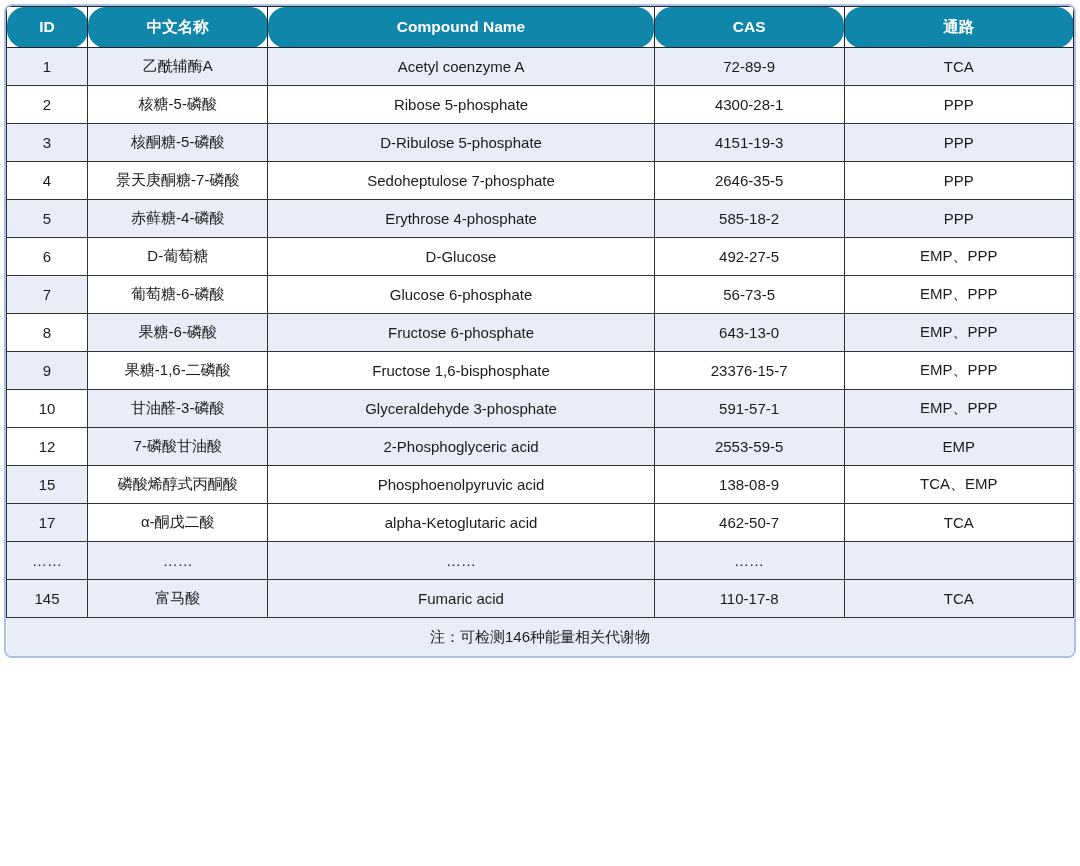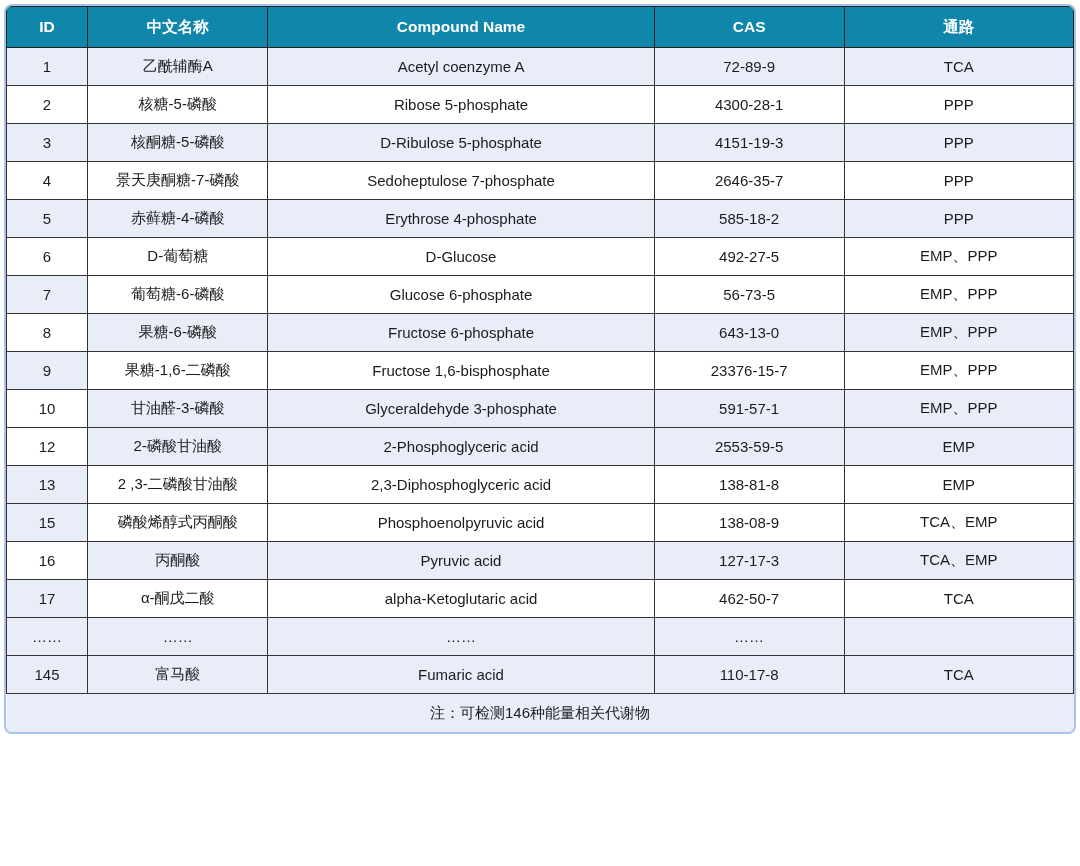--- a/index.html
+++ b/index.html
@@ -36,20 +36,21 @@
     overflow: hidden;
     white-space: nowrap;
   }
   thead th {
     background: var(--header-bg, #1186ab);
     color: var(--header-text, #ffffff);
     font-weight: bold;
     height: 40px;
     font-size: 15.5px;
     border-color: #222222;
+    border-radius: 18px;
   }
   tbody td { height: 37px; }
   td.shaded { background: var(--shade-bg, #e9edf8); }
   td.plain  { background: #ffffff; }
 
   tfoot td {
     height: 38px;
     background: var(--shade-bg, #e9edf8);
     border-left: none;
     border-right: none;
@@ -97,21 +98,21 @@
     <td class="shaded">3</td>
     <td class="shaded">核酮糖-5-磷酸</td>
     <td class="shaded">D-Ribulose 5-phosphate</td>
     <td class="shaded">4151-19-3</td>
     <td class="shaded">PPP</td>
   </tr>
         <tr>
     <td class="plain">4</td>
     <td class="plain">景天庚酮糖-7-磷酸</td>
     <td class="plain">Sedoheptulose 7-phosphate</td>
-    <td class="plain">2646-35-7</td>
+    <td class="plain">2646-35-5</td>
     <td class="plain">PPP</td>
   </tr>
         <tr>
     <td class="shaded">5</td>
     <td class="shaded">赤藓糖-4-磷酸</td>
     <td class="shaded">Erythrose 4-phosphate</td>
     <td class="shaded">585-18-2</td>
     <td class="shaded">PPP</td>
   </tr>
         <tr>
@@ -144,45 +145,31 @@
   </tr>
         <tr>
     <td class="plain">10</td>
     <td class="shaded">甘油醛-3-磷酸</td>
     <td class="shaded">Glyceraldehyde 3-phosphate</td>
     <td class="shaded">591-57-1</td>
     <td class="shaded">EMP、PPP</td>
   </tr>
         <tr>
     <td class="plain">12</td>
-    <td class="shaded">2-磷酸甘油酸</td>
+    <td class="shaded">7-磷酸甘油酸</td>
     <td class="shaded">2-Phosphoglyceric acid</td>
     <td class="shaded">2553-59-5</td>
     <td class="shaded">EMP</td>
-  </tr>
-        <tr>
-    <td class="shaded">13</td>
-    <td class="plain">2 ,3-二磷酸甘油酸</td>
-    <td class="plain">2,3-Diphosphoglyceric acid</td>
-    <td class="plain">138-81-8</td>
-    <td class="plain">EMP</td>
   </tr>
         <tr>
     <td class="shaded">15</td>
     <td class="plain">磷酸烯醇式丙酮酸</td>
     <td class="plain">Phosphoenolpyruvic acid</td>
     <td class="plain">138-08-9</td>
     <td class="plain">TCA、EMP</td>
-  </tr>
-        <tr>
-    <td class="plain">16</td>
-    <td class="shaded">丙酮酸</td>
-    <td class="shaded">Pyruvic acid</td>
-    <td class="shaded">127-17-3</td>
-    <td class="shaded">TCA、EMP</td>
   </tr>
         <tr>
     <td class="shaded">17</td>
     <td class="plain">α-酮戊二酸</td>
     <td class="plain">alpha-Ketoglutaric acid</td>
     <td class="plain">462-50-7</td>
     <td class="plain">TCA</td>
   </tr>
         <tr>
     <td class="shaded">……</td>

